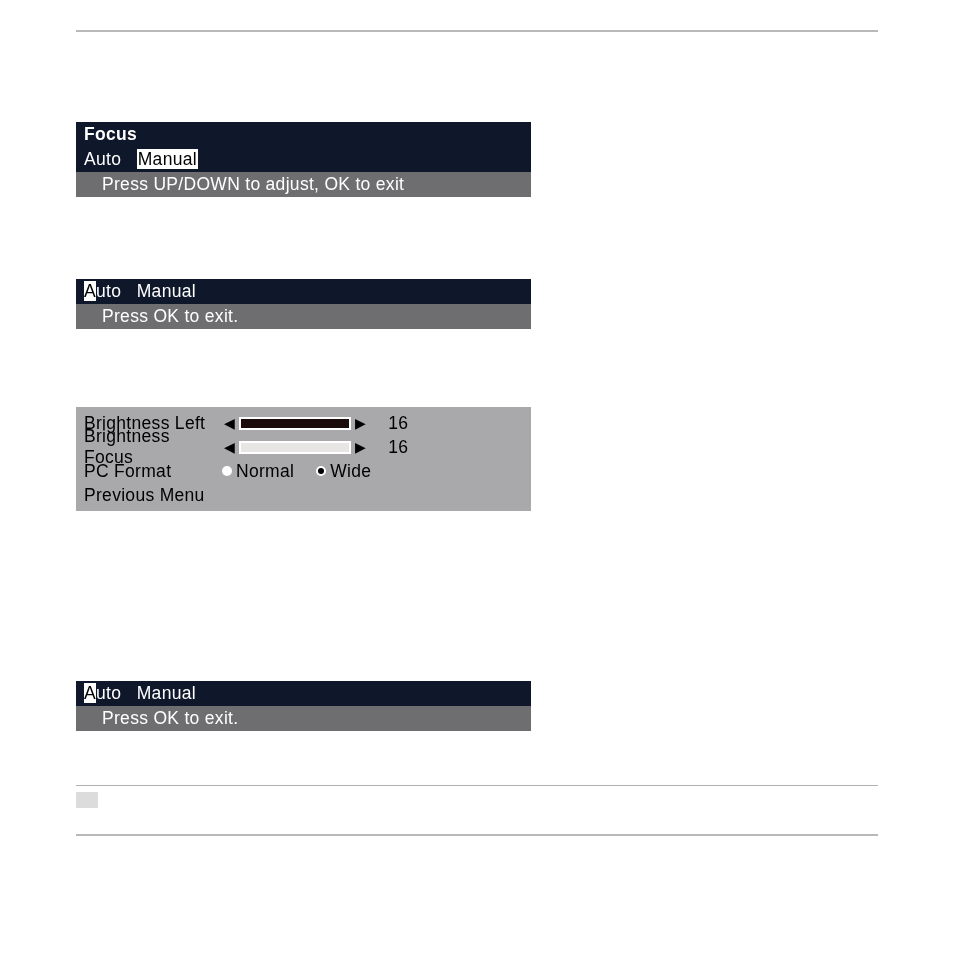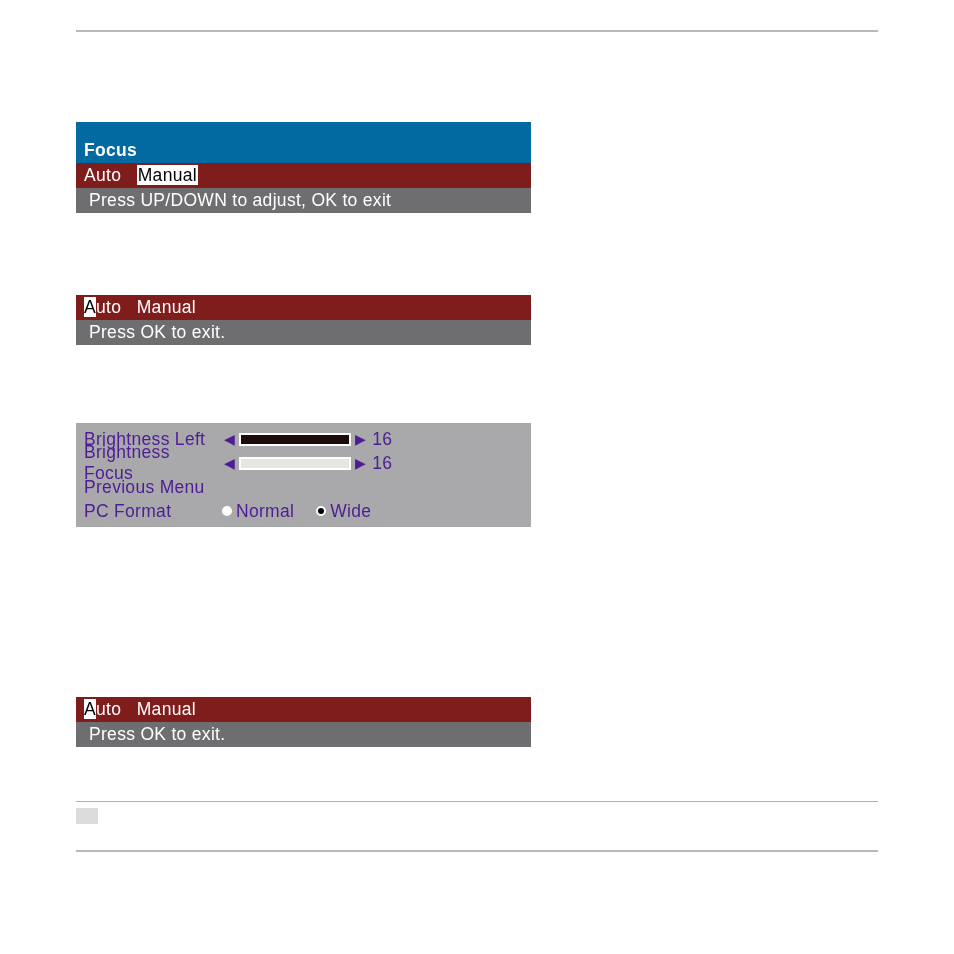--- a/index.html
+++ b/index.html
@@ -2,38 +2,38 @@
 <html><head>
 <meta charset="utf-8">
 <style>
   * { box-sizing: border-box; margin: 0; padding: 0; }
   html, body { width: 954px; font-family: Arial, Helvetica, sans-serif; background: #ffffff; color: #000; }
   .page { padding: 30px 76px 30px 76px; }
   .hr-top { border-top: 2px solid #b8b8b8; margin-bottom: 90px; }
   .hr-mid { border-top: 1px solid #b0b0b0; margin: 8px 0 34px 0; }
   .hr-bot { border-top: 2px solid #b8b8b8; margin-top: 0; }
   .osd-box { width: 455px; font-family: "Arial Narrow", Arial, sans-serif; font-stretch: condensed; font-size: 17.5px; line-height: 1.2; letter-spacing: 0.3px; }
-  .osd-title { background: #0369a1; color: #ffffff; font-weight: bold; padding: 18px 6px 2px 8px; }
-  .osd-row-light { background: #7f1d1d; color: #ffffff; padding: 2px 6px 2px 8px; }
-  .osd-row-dark  { background: #6e6e70; color: #ffffff; padding: 2px 6px 2px 13px; }
+  .osd-title { background: #0f172a; color: #ffffff; font-weight: bold; padding: 2px 6px 2px 8px; }
+  .osd-row-light { background: #0f172a; color: #ffffff; padding: 2px 6px 2px 8px; }
+  .osd-row-dark  { background: #6e6e70; color: #ffffff; padding: 2px 6px 2px 26px; }
   .hl { background: #ffffff; color: #000000; padding: 0 1px; }
   .hl-char { background: #ffffff; color: #000000; }
   .spacer { height: 82px; }
   .spacer-sm { height: 78px; }
   .spacer-lg { height: 170px; }
 
   
-  .ms-body { background: #a9a9ab; color: #4c1d95; padding: 4px 13px 4px 8px; }
+  .ms-body { background: #a9a9ab; color: #000000; padding: 4px 13px 4px 8px; }
   .ms-row { display: flex; align-items: center; height: 24px; }
   .ms-label { width: 138px; }
   .arrow { font-size: 14px; padding: 0 2px; }
   .bar { display: inline-block; width: 112px; height: 13px; border: 2px solid #ffffff; vertical-align: middle; margin: 0 2px; }
   .bar-fill-dark { display:block; height:100%; background:#1b0b0b; }
   .bar-fill-light{ display:block; height:100%; background:#e8e6e4; }
-  .ms-val { margin-left: 4px; }
+  .ms-val { margin-left: 20px; }
   .radio { display:inline-block; width:10px; height:10px; border-radius:50%; background:#ffffff; margin-right:4px; vertical-align:middle; position:relative; top:-1px;}
   .radio.sel::after{content:"";position:absolute;left:2px;top:2px;width:6px;height:6px;border-radius:50%;background:#000;}
   .ms-opt { margin-right: 22px; }
   .footer-box { display:inline-block; width:22px; height:16px; background:#dcdcdc; vertical-align: middle; }
 </style>
 </head>
 <body>
 
 <div class="page">
   <div class="hr-top"></div>
@@ -75,26 +75,26 @@
       <div class="ms-row">
         <span class="ms-label">Brightness Focus</span>
         <span class="arrow">◀</span>
         <span class="bar">
             <span class="bar-fill-light"></span>
           </span>
         <span class="arrow">▶</span>
         <span class="ms-val">16</span>
       </div>
       <div class="ms-row">
-        <span class="ms-label">Previous Menu</span>
-      </div>
-      <div class="ms-row">
         <span class="ms-label">PC Format</span>
         <span class="ms-opt"><span class="radio"></span><span>Normal</span></span>
         <span class="ms-opt"><span class="radio sel"></span><span>Wide</span></span>
+      </div>
+      <div class="ms-row">
+        <span class="ms-label">Previous Menu</span>
       </div>
     </div>
   </div>
 
   <div class="spacer-lg"></div>
 
   <div class="osd-box">
     <div class="osd-row-light">
       <span><span class="hl-char">A</span><span>uto</span></span>
       <span>&nbsp;</span>

